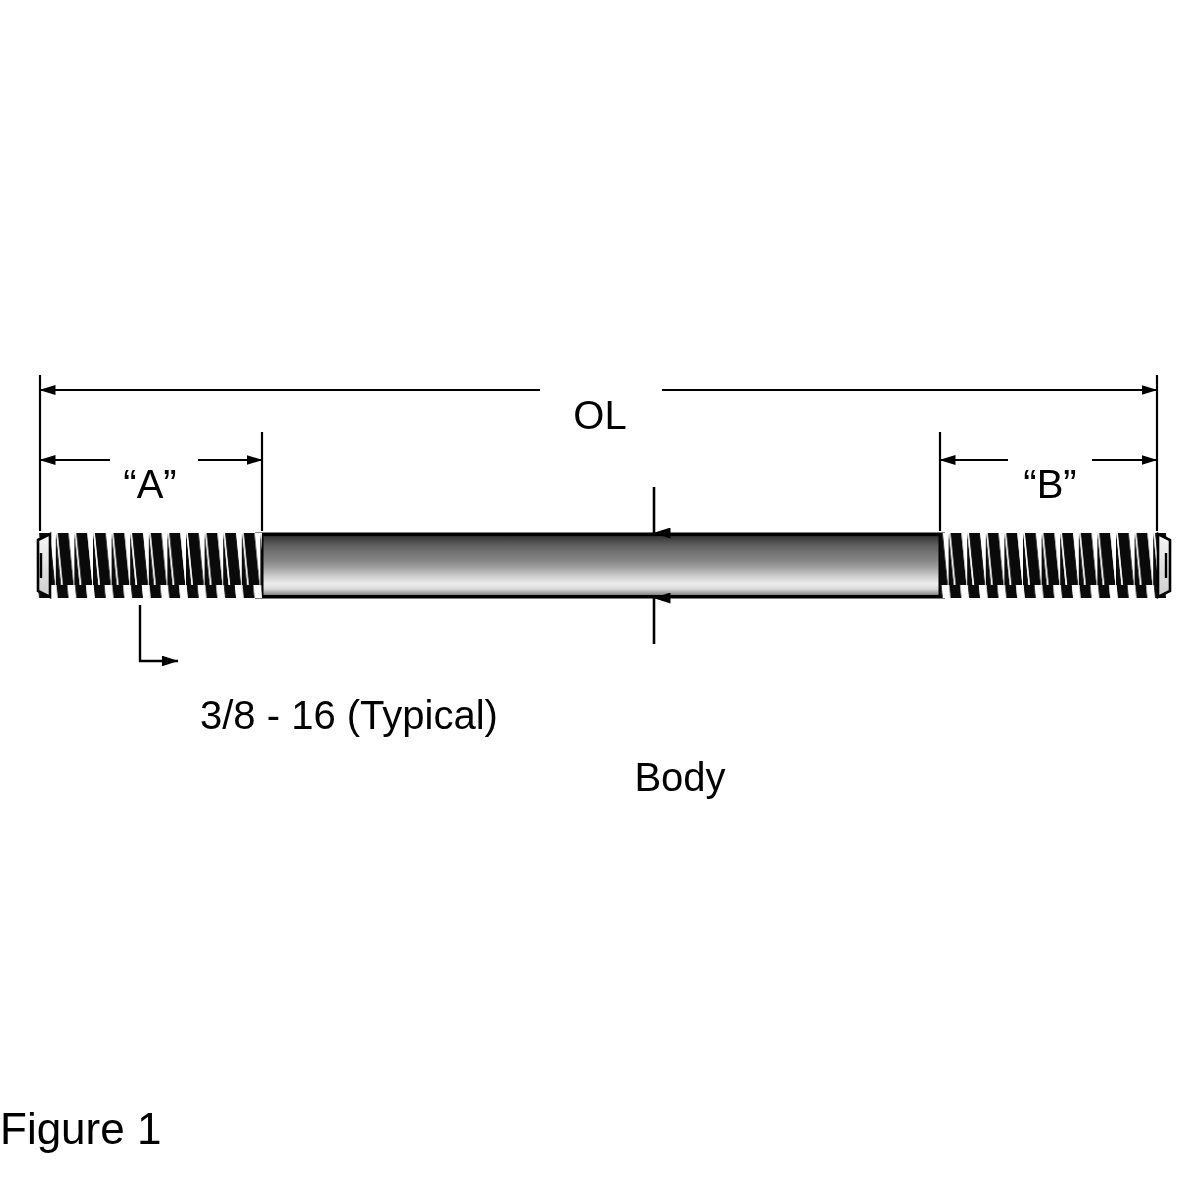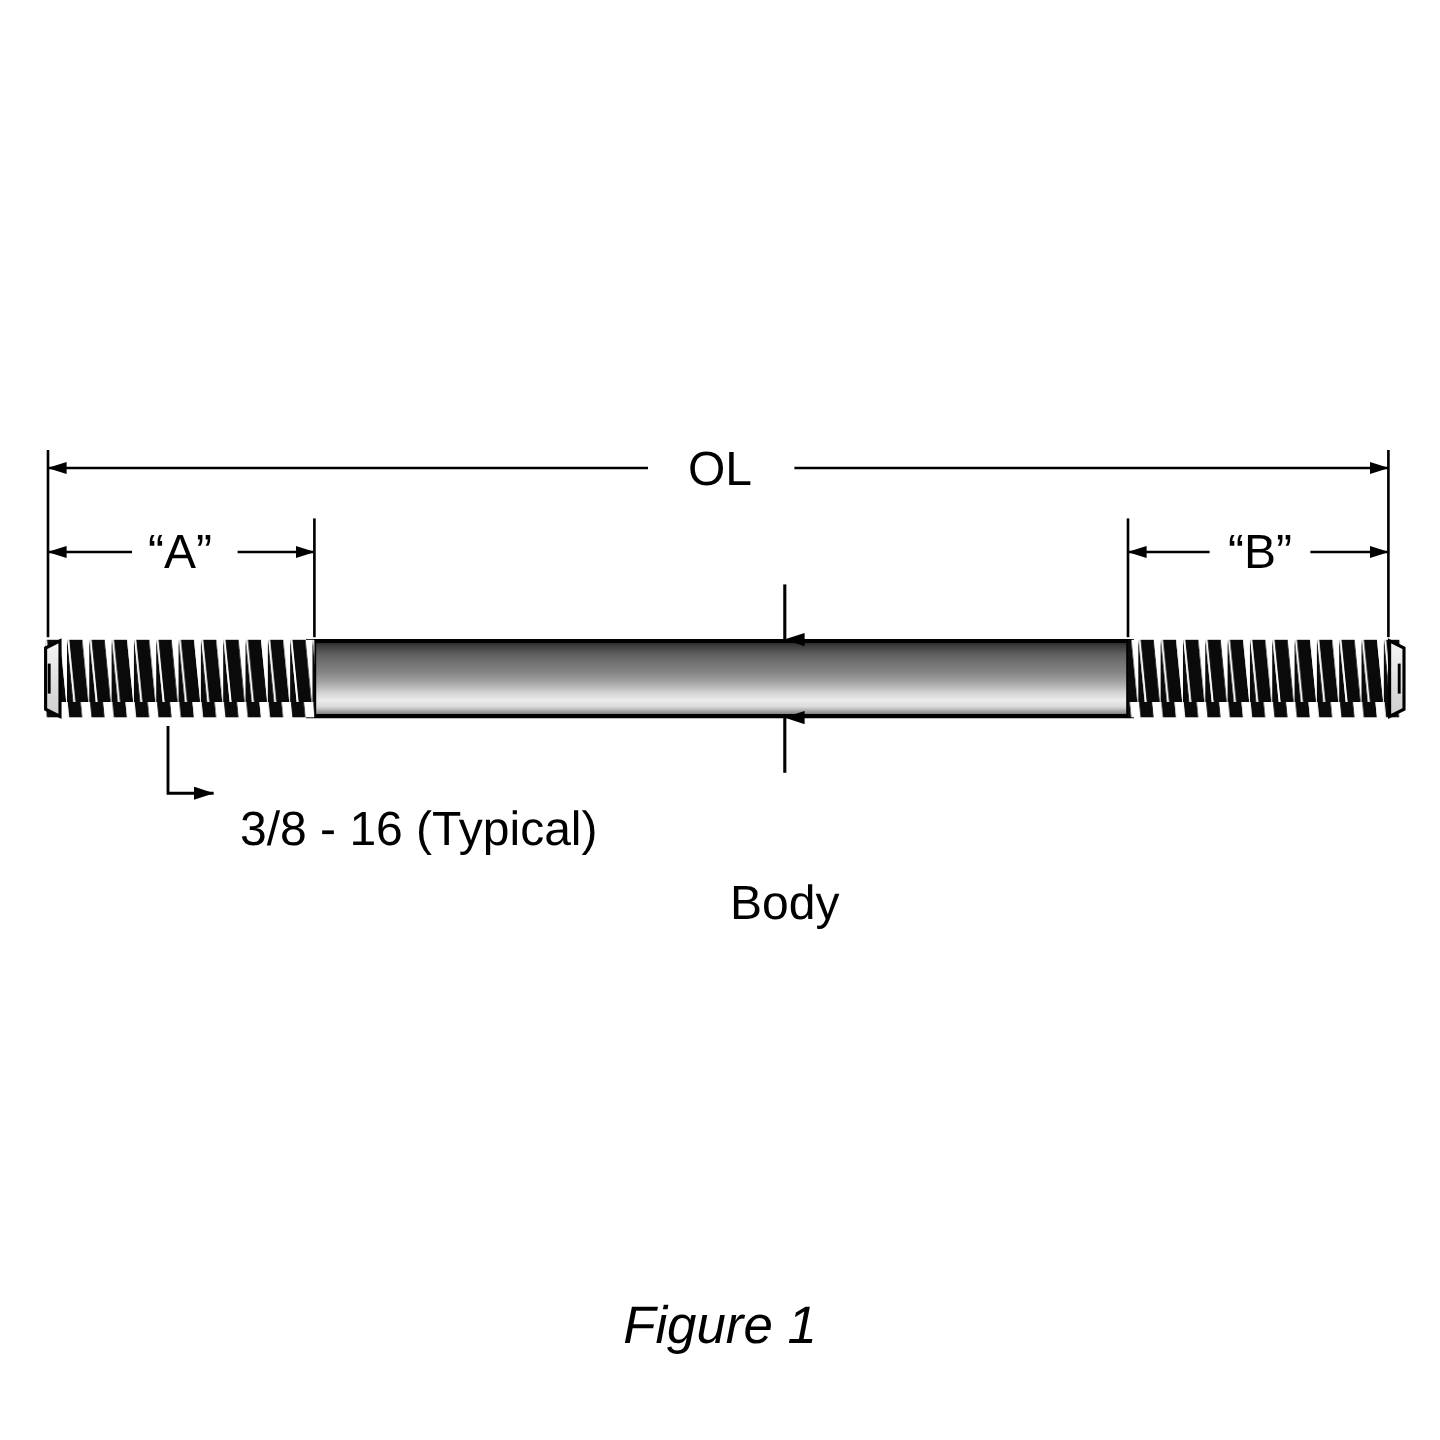--- a/index.html
+++ b/index.html
@@ -22,20 +22,21 @@
     width: 1200px;
     height: 1200px;
     display: block;
   }
   .dim-label {
     position: absolute;
     font-family: "Liberation Sans", sans-serif;
     color: #000000;
     white-space: pre;
     line-height: 1.12;
+    margin-top: 24px;
   }
   #label-ol {
     font-size: 40px;
     left: 0;
     top: 369px;
     width: 1200px;
     text-align: center;
   }
   #label-a {
     font-size: 40px;
@@ -52,32 +53,31 @@
     text-align: center;
   }
   #label-thread {
     font-size: 40px;
     left: 200px;
     top: 669px;
     text-align: left;
   }
   #label-body-diameter {
     font-size: 40px;
-    left: 454px;
+    left: 480px;
     top: 641px;
     width: 400px;
     text-align: center;
   }
   #label-figure {
     font-size: 44px;
     left: 0;
     top: 1080px;
     width: 1200px;
-    text-align: center;
-    font-style: italic;
+    text-align: left;
   }
 </style>
 </head>
 <body>
 
 <div id="page">
 
   <svg id="figure-svg" viewBox="0 0 1200 1200">
     <defs>
 

